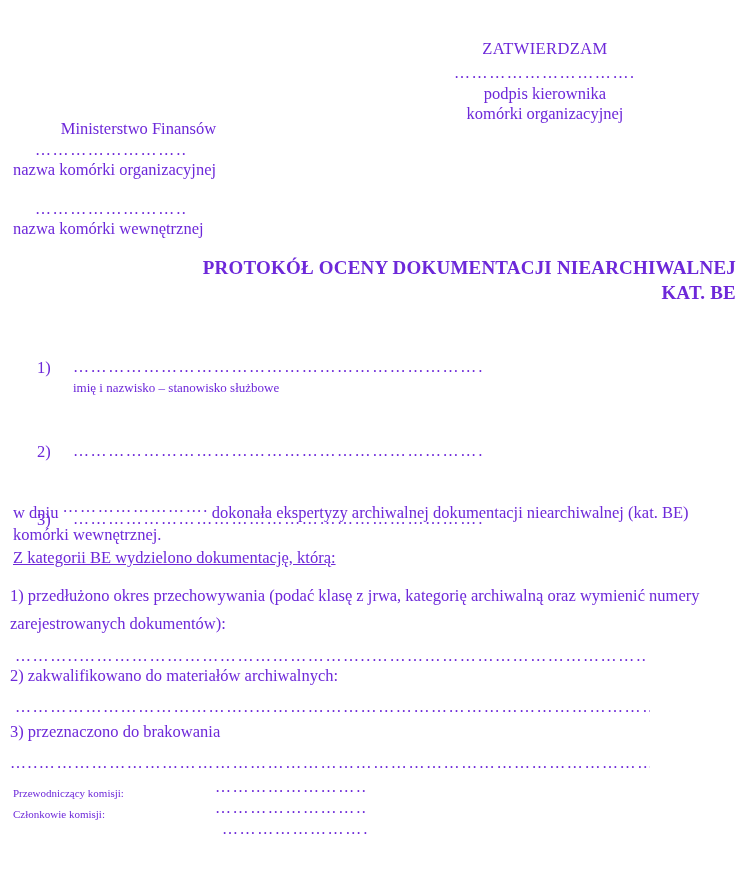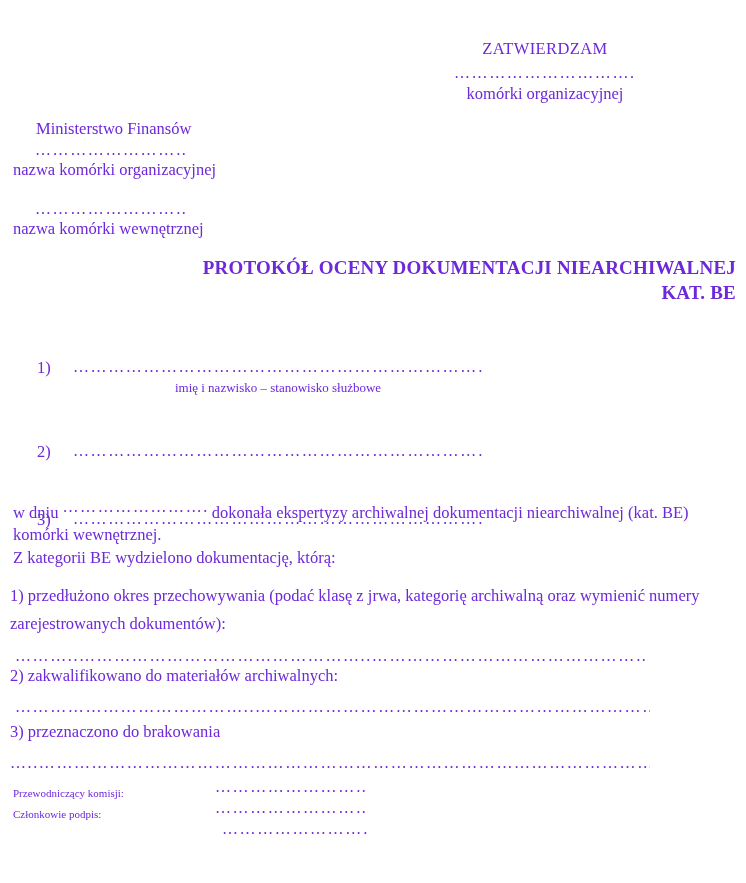--- a/index.html
+++ b/index.html
@@ -59,20 +59,21 @@
     position: absolute;
     left: 13px;
     font-size: 16.5px;
     line-height: 20px;
   }
   .org-block-1 { top: 119px; }
   .org-block-2 { top: 198px; }
   .org-name {
     margin-left: 23px;
     font-size: 16.5px;
+    text-align: right;
   }
   .org-block .dots {
     display: block;
     width: 153px;
     margin-left: 22px;
     margin-top: 1px;
     margin-bottom: 0px;
     font-size: 16px;
   }
   .org-caption {
@@ -127,38 +128,37 @@
     position: absolute;
     left: 60px;
     width: 410px;
     font-size: 16px;
   }
   .member-caption {
     position: absolute;
     left: 60px;
     top: 22px;
     width: 410px;
-    text-align: center;
     font-size: 13px;
     line-height: 16px;
   }
   .row-1 { top: 0px; }
   .row-2 { top: 60px; }
   .row-3 { top: 104px; }
 
   .expertise-para {
     top: 496px;
     width: 700px;
   }
   .expertise-para .dots {
     width: 145px;
     font-size: 16px;
   }
 
-  .category-intro { top: 547px; }
+  .category-intro { top: 547px; text-decoration: underline; }
 
   .item-block {
     position: absolute;
     left: 10px;
     width: 700px;
     font-size: 16.5px;
     line-height: 28px;
   }
   .item-1 { top: 582px; }
   .item-2 { top: 662px; }
@@ -216,20 +216,21 @@
   }
 </style>
 </head>
 <body>
 
 <div class="page">
 
   <div class="approval">
     <div class="approval-title">ZATWIERDZAM</div>
     <span class="dots">…………………………..</span>
+    <div class="approval-sub">podpis kierownika</div>
     <div class="approval-sub">komórki organizacyjnej</div>
   </div>
 
   <div class="org-block org-block-1">
     <div class="org-name">Ministerstwo Finansów</div>
     <span class="dots">………………………</span>
     <div class="org-caption">nazwa komórki organizacyjnej</div>
   </div>
 
   <div class="org-block org-block-2">
@@ -288,20 +289,20 @@
     <span class="fill-line">
       <span class="dots">…..…………………………………………………………………………………………………</span>
     </span>
   </div>
 
   <div class="signatures">
     <div class="sig-row">
       <span class="sig-label">Przewodniczący komisji:</span><span class="dots">………………………..</span>
     </div>
     <div class="sig-row">
-      <span class="sig-label">Członkowie podpis:</span><span class="dots">………………………..</span>
+      <span class="sig-label">Członkowie komisji:</span><span class="dots">………………………..</span>
     </div>
     <div class="sig-row sig-row-extra">
       <span class="dots">………………………..</span>
     </div>
   </div>
 
 </div>
 
 </body></html>

